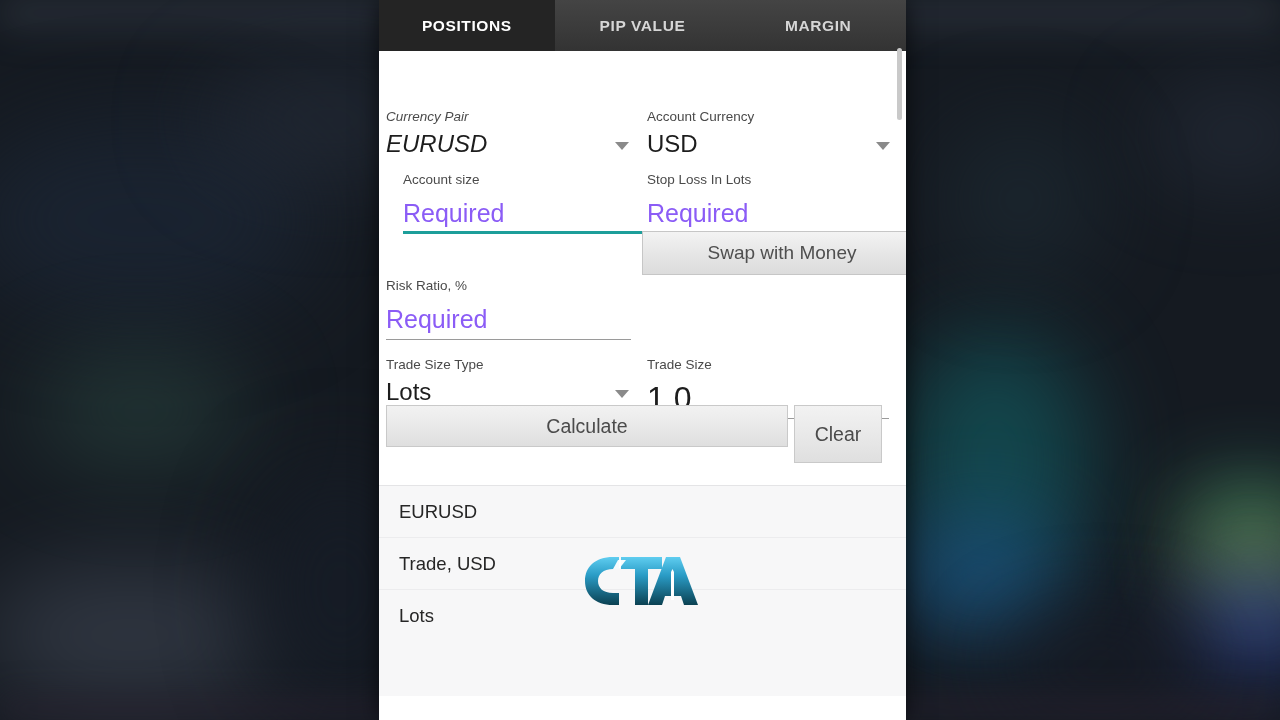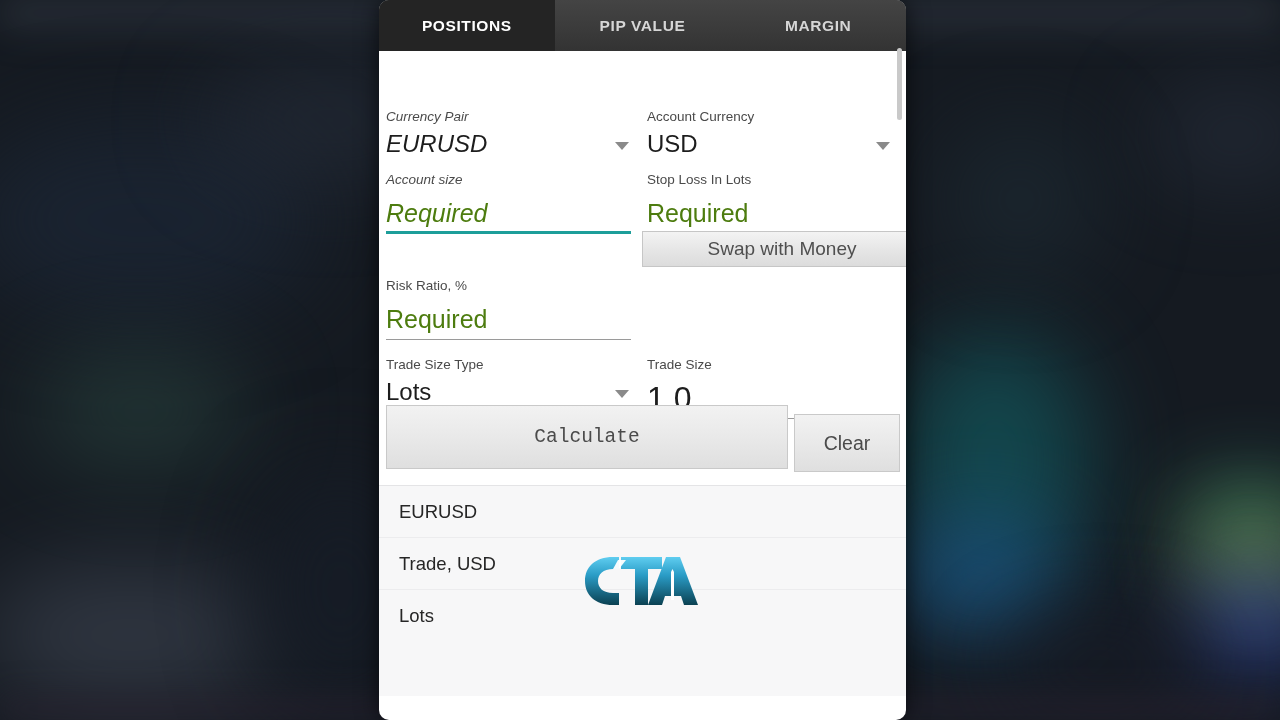--- a/index.html
+++ b/index.html
@@ -28,21 +28,20 @@
     filter: blur(14px);
   }
 
   
   #panel {
     position: absolute; left: 379px; top: 0;
     width: 527px; height: 720px;
     background: #ffffff;
     box-shadow: 0 0 22px rgba(0,0,0,.65);
     overflow: hidden;
-    border-radius: 10px;
   }
 
   
   #tabbar { display: flex; height: 51px; background: #3a3a3a; }
   .tab {
     flex: 1; display: flex; align-items: center; justify-content: center;
     font-size: 15.5px; font-weight: bold; letter-spacing: .6px;
     color: #d6d6d6;
     background: linear-gradient(180deg,#444444 0%,#3b3b3b 55%,#333333 100%);
     cursor: pointer;
@@ -70,51 +69,51 @@
     width: 0; height: 0; margin-bottom: 9px; margin-right: 2px;
     border-left: 7px solid transparent;
     border-right: 7px solid transparent;
     border-top: 8px solid #8a8a8a;
   }
   .input {
     margin-top: 6px; position: relative;
     height: 40px;
   }
   .input .ph {
-    font-size: 25px; color: #4d7c0f; line-height: 38px;
+    font-size: 25px; color: #8b5cf6; line-height: 38px;
   }
   .input .txt {
     font-size: 32px; color: #1d1d1d; line-height: 38px;
   }
   .underline {
     position: absolute; left: 0; right: 0; bottom: 0;
     height: 1px; background: #9a9a9a;
   }
   .underline.focus { height: 3px; background: #1d9e9a; }
 
   .swapbtn {
     position: absolute; left: 642px; top: 231px;
-    width: 280px; height: 36px;
+    width: 280px; height: 44px;
     background: linear-gradient(180deg,#f3f3f3 0%,#e6e6e6 52%,#dcdcdc 100%);
     border: 1px solid #c6c6c6;
     display: flex; align-items: center; justify-content: center;
     font-size: 19px; color: #4f4f4f;
     cursor: pointer;
   }
 
   
   .btn {
     position: absolute;
     background: linear-gradient(180deg,#f2f2f2 0%,#e9e9e9 50%,#dfdfdf 100%);
     border: 1px solid #c9c9c9;
     display: flex; align-items: center; justify-content: center;
     color: #4b4b4b; cursor: pointer;
   }
-  #calcbtn { left: 386px; top: 405px; width: 402px; height: 64px; font-size: 19.5px; font-family: Liberation Mono, monospace; }
-  #clearbtn { left: 794px; top: 405px; width: 106px; height: 58px; font-size: 19.5px; margin-top: 9px; }
+  #calcbtn { left: 386px; top: 405px; width: 402px; height: 42px; font-size: 19.5px; }
+  #clearbtn { left: 794px; top: 405px; width: 88px; height: 58px; font-size: 19.5px; }
 
   
   #results {
     position: absolute; left: 379px; top: 485px;
     width: 527px; height: 211px;
     background: #f7f7f8;
     border-top: 1px solid #e4e4e6;
   }
   .reslist { position: relative; z-index: 1; }
   .resrow {
@@ -183,21 +182,21 @@
     </div>
 
     <div class="row" style="left:268px; top:58px; width:245px;">
       <div class="fieldlabel">Account Currency</div>
       <div class="spinner">
         <span class="val">USD</span>
         <span class="caret"></span>
       </div>
     </div>
 
-    <div class="row" style="left:7px; top:121px; width:245px;font-style:italic;">
+    <div class="row" style="left:24px; top:121px; width:245px;">
       <div class="fieldlabel">Account size</div>
       <div class="input">
         <span class="ph">Required</span>
         <span class="underline focus"></span>
       </div>
     </div>
 
     <div class="row" style="left:268px; top:121px; width:242px;">
       <div class="fieldlabel">Stop Loss In Lots</div>
       <div class="input">

